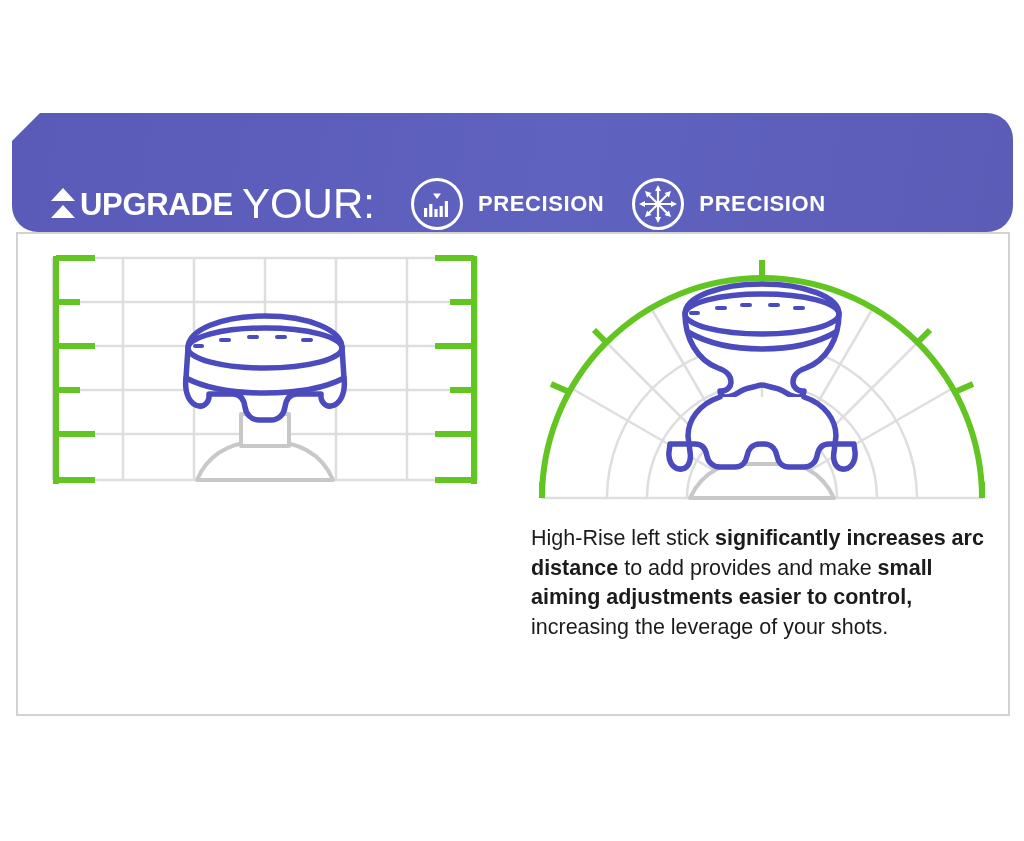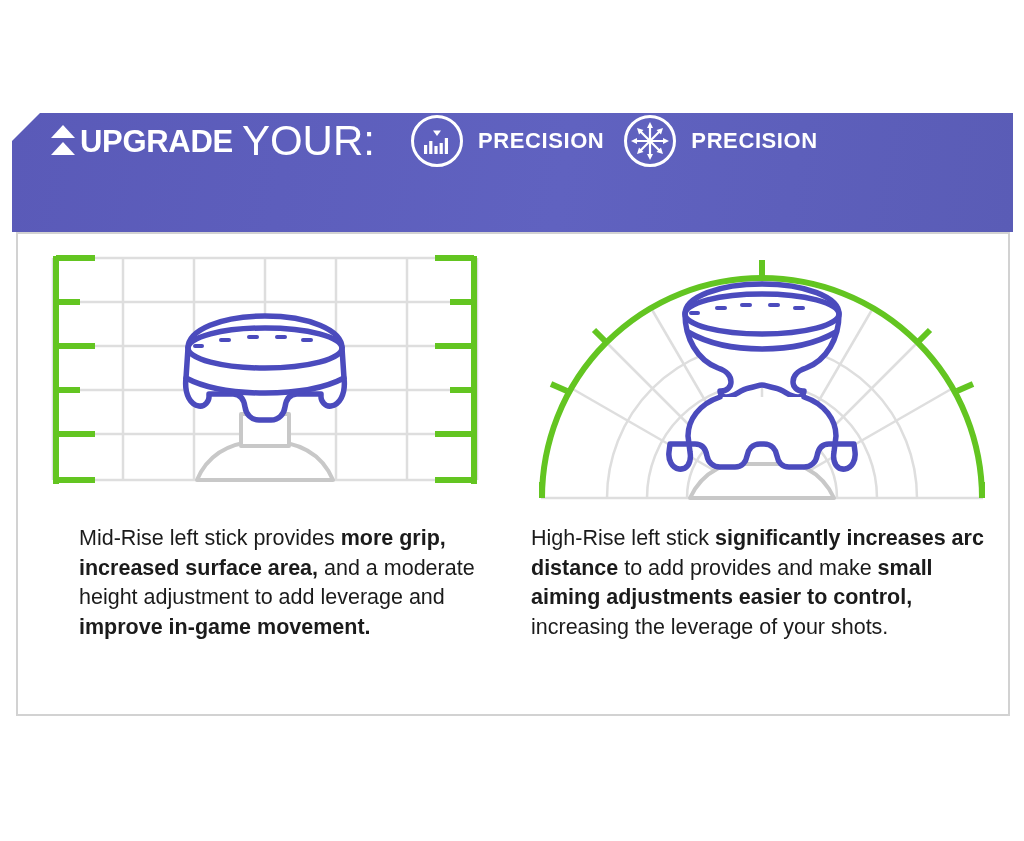--- a/index.html
+++ b/index.html
@@ -39,23 +39,24 @@
   .banner {
     position: absolute;
     left: 12px;
     top: 113px;
     width: 1001px;
     height: 119px;
     background: linear-gradient(100deg, #5a5ab8 0%, #6062c0 55%, #5a5cb6 100%);
     -webkit-clip-path: polygon(28px 0, 100% 0, 100% 100%, 0 100%, 0 28px);
     clip-path: polygon(28px 0, 100% 0, 100% 100%, 0 100%, 0 28px);
     display: flex;
-    align-items: flex-start;
+    align-items: flex-end;
     box-sizing: border-box;
     padding-left: 38px;
+    border-radius: 26px;
   }
 
   .banner-inner {
     display: flex;
     align-items: center;
     width: 100%;
   }
 
   
   .upgrade-group {
@@ -88,21 +89,21 @@
     margin-left: 9px;
   }
 
   
   .features {
     display: flex;
     align-items: center;
     margin-left: 34px;
     flex: 1 1 auto;
     justify-content: flex-start;
-    gap: 18px;
+    gap: 26px;
   }
 
   .feature {
     display: flex;
     align-items: center;
     flex: 0 0 auto;
   }
 
   .feature-icon {
     display: block;
@@ -306,23 +307,20 @@
             <line x1="429" y1="4" x2="390" y2="4"></line>
             <line x1="429" y1="48" x2="405" y2="48"></line>
             <line x1="429" y1="92" x2="390" y2="92"></line>
             <line x1="429" y1="136" x2="405" y2="136"></line>
             <line x1="429" y1="180" x2="390" y2="180"></line>
             <line x1="429" y1="226" x2="390" y2="226"></line>
           </g>
         </svg>
       </div>
 
-      <div class="caption caption-left">
-        <span>Mid-Rise left stick provides </span><b>more grip, increased surface area,</b><span> and a moderate height adjustment to add leverage and </span><b>improve in-game movement.</b>
-      </div>
     </div>
 
     <div class="panel panel-right">
       <div class="panel-figure">
         <svg width="470" height="250" viewBox="0 0 470 250" aria-hidden="true">
 
           <g stroke="#dedede" stroke-width="2.5" fill="none">
             <path d="M 80 244 A 155 155 0 0 1 390 244"></path>
             <path d="M 120 244 A 115 115 0 0 1 350 244"></path>
             <path d="M 160 244 A 75 75 0 0 1 310 244"></path>

